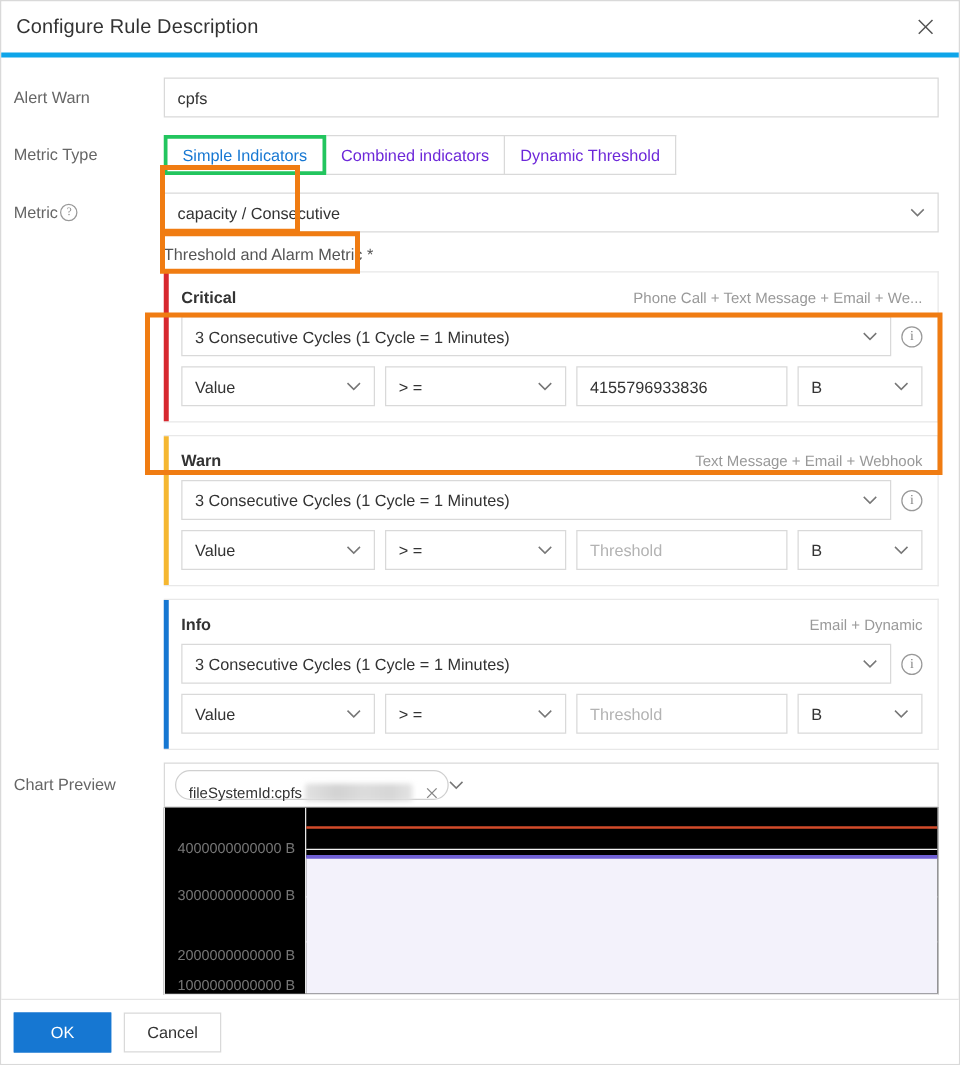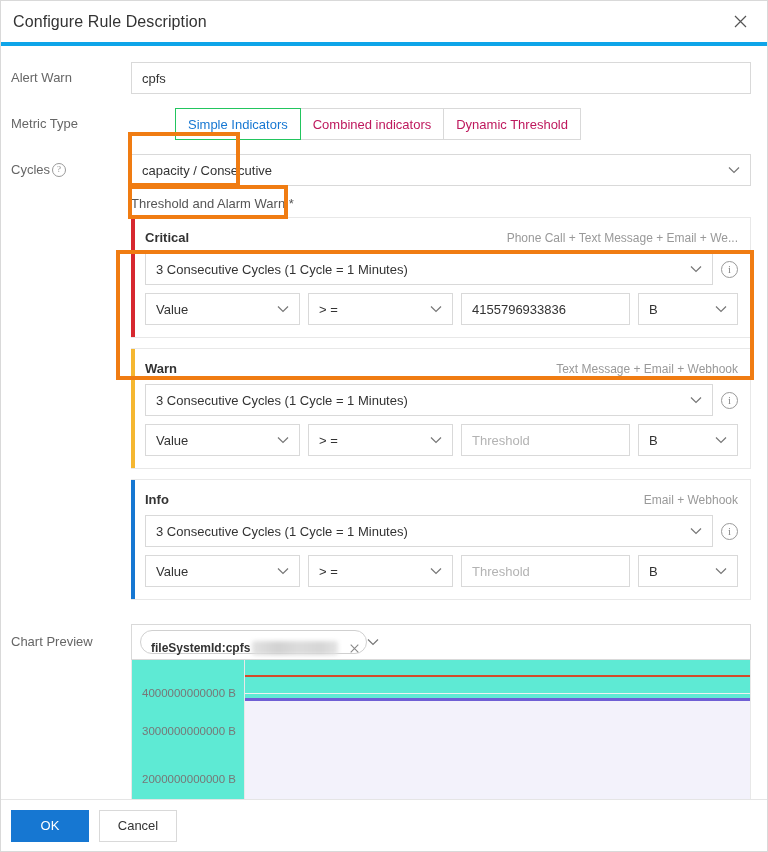--- a/index.html
+++ b/index.html
@@ -112,29 +112,29 @@
 
   
   .tabs { display: flex; }
   .tab {
     height: 32px;
     padding: 0 12px;
     border: 1px solid #d9d9d9;
     border-left: none;
     background: #fff;
     font-size: 13px;
-    color: #be185d;
+    color: #6d28d9;
     display: flex; align-items: center;
     cursor: pointer;
     white-space: nowrap;
   }
   .tab:first-child { border-left: 1px solid #d9d9d9; }
   .tab.active {
     color: #1677d2;
-    border: 1px solid #22c55e;
+    border: 3px solid #22c55e;
     position: relative;
     z-index: 2;
   }
 
   
   .hl {
     position: absolute;
     border: 4px solid #f07c12;
     pointer-events: none;
     z-index: 20;
@@ -203,21 +203,20 @@
     display: inline-flex;
     align-items: center;
     height: 24px;
     border: 1px solid #d0d0d0;
     border-radius: 12px;
     padding: 12px 4px 0 10px;
     font-size: 12px;
     color: #333;
     background: #fff;
     max-width: 100%;
-    font-weight: bold;
   }
   .tag .redact {
     display: inline-block;
     width: 86px; height: 14px;
     margin: 0 2px;
     background: linear-gradient(90deg,#e2e2e2,#d2d2d2 30%,#dcdcdc 55%,#d6d6d6 80%,#e4e4e4);
     filter: blur(2px);
     border-radius: 2px;
     vertical-align: middle;
   }
@@ -229,21 +228,21 @@
     display:flex; align-items:center; justify-content:center;
     cursor: pointer;
   }
 
   .chart-box {
     border: 1px solid #e8e8e8;
     border-top: none;
     height: 150px;
     position: relative;
     overflow: hidden;
-    background: #5eead4;
+    background: #000000;
   }
   .chart-plot {
     position: absolute;
     left: 112px; right: 0; top: 0; bottom: 0;
     border-left: 1px solid #e8e8e8;
   }
   .y-labels {
     position: absolute;
     left: 0; top: 0; width: 108px; height: 100%;
     font-size: 11.5px;
@@ -324,52 +323,52 @@
 
     <div class="row" style="margin-bottom:14px;">
       <div class="label">Alert Warn</div>
       <div class="field">
         <div class="input">
           <span>cpfs</span>
         </div>
       </div>
     </div>
 
-    <div class="row" style="margin-bottom:14px;gap:44px;">
+    <div class="row" style="margin-bottom:14px;">
       <div class="label">Metric Type</div>
       <div class="field">
         <div class="tabs">
           <div class="tab active">Simple Indicators</div>
           <div class="tab">Combined indicators</div>
           <div class="tab">Dynamic Threshold</div>
         </div>
       </div>
     </div>
 
     <div class="row" style="margin-bottom:10px;">
       <div class="label">
-        <span>Cycles</span>
+        <span>Metric</span>
         <span class="help-icon">?</span>
       </div>
       <div class="field">
         <div class="select">
           <span>capacity / Consecutive</span>
           <span class="caret">
             <svg width="12" height="8" viewBox="0 0 12 8">
                 <path d="M1 1.5 L6 6.5 L11 1.5" stroke="#777" stroke-width="1.2" fill="none"></path>
               </svg>
           </span>
         </div>
       </div>
     </div>
 
     <div class="row">
       <div class="label" style="padding-top:0;"></div>
       <div class="field">
-        <div class="thr-label">Threshold and Alarm Warn *</div>
+        <div class="thr-label">Threshold and Alarm Metric *</div>
 
         <div class="card">
           <div class="card-bar" style="background:#d7282f;"></div>
           <div class="card-inner">
             <div class="card-head">
               <span class="card-title">Critical</span>
               <span class="card-notify">Phone Call + Text Message + Email + We...</span>
             </div>
             <div class="cycle-row">
               <div class="select">
@@ -462,21 +461,21 @@
               </div>
             </div>
           </div>
         </div>
 
         <div class="card">
           <div class="card-bar" style="background:#1677d2;"></div>
           <div class="card-inner">
             <div class="card-head">
               <span class="card-title">Info</span>
-              <span class="card-notify">Email + Webhook</span>
+              <span class="card-notify">Email + Dynamic</span>
             </div>
             <div class="cycle-row">
               <div class="select">
                 <span>3 Consecutive Cycles (1 Cycle = 1 Minutes)</span>
                 <span class="caret">
                   <svg width="12" height="8" viewBox="0 0 12 8">
                       <path d="M1 1.5 L6 6.5 L11 1.5" stroke="#777" stroke-width="1.2" fill="none"></path>
                     </svg>
                 </span>
               </div>
@@ -509,21 +508,21 @@
                       <path d="M1 1.5 L6 6.5 L11 1.5" stroke="#777" stroke-width="1.2" fill="none"></path>
                     </svg>
                 </span>
               </div>
             </div>
           </div>
         </div>
       </div>
     </div>
 
-    <div class="row" style="margin-top:14px;">
+    <div class="row" style="">
       <div class="label" style="padding-top:10px;">Chart Preview</div>
       <div class="field">
         <div class="tag-select">
           <span class="tag">
             <span>fileSystemId:cpfs</span>
             <span class="redact"></span>
             <span class="tag-x">
               <svg width="9" height="9" viewBox="0 0 9 9">
                   <path d="M0.7 0.7 L8.3 8.3 M8.3 0.7 L0.7 8.3" stroke="#888" stroke-width="1.1" fill="none"></path>
                 </svg>

